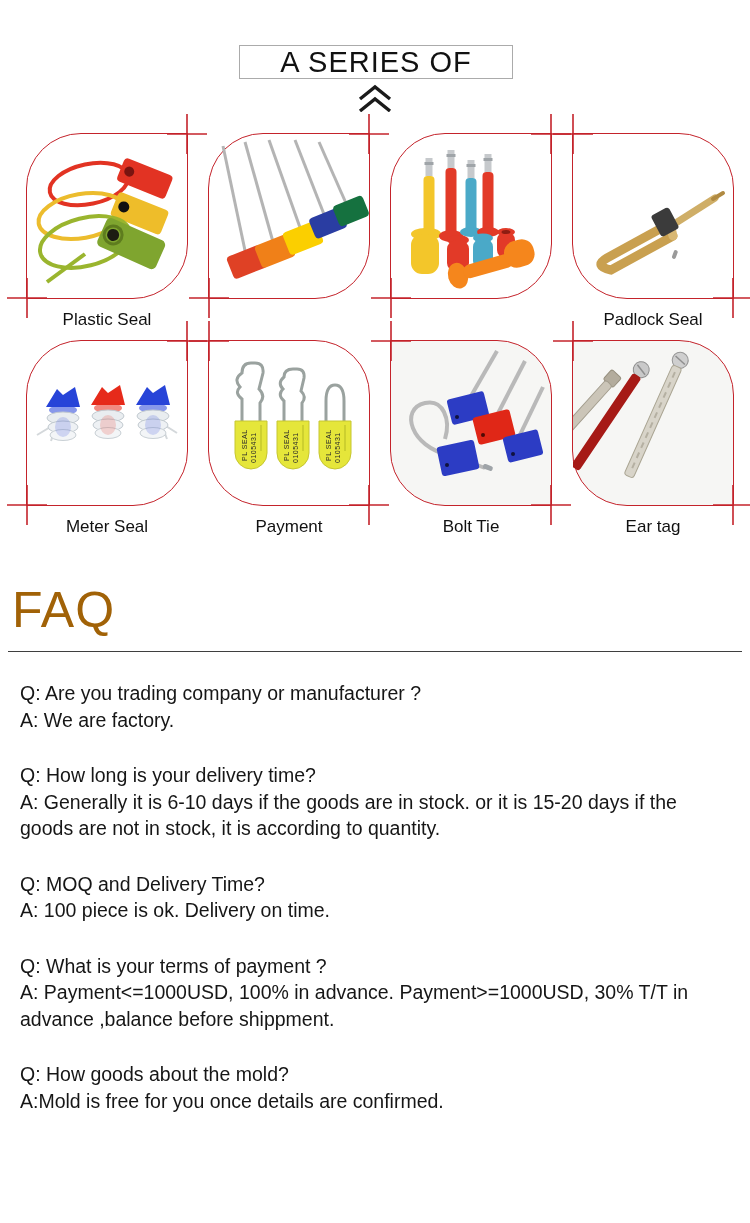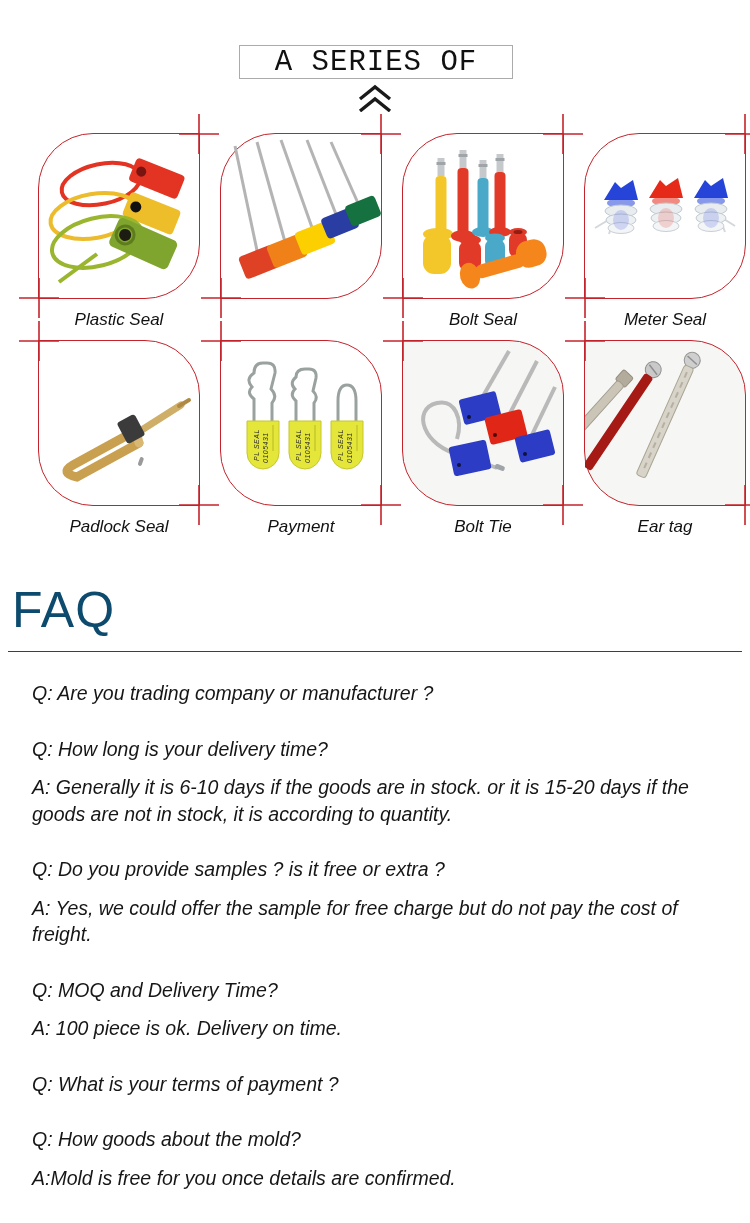--- a/index.html
+++ b/index.html
@@ -1,49 +1,49 @@
 <!DOCTYPE html>
 <html><head>
 <meta charset="utf-8">
 <style>
   html,body{margin:0;padding:0;background:#ffffff;overflow:hidden;}
   body{width:750px;height:1223px;position:relative;
        font-family:"Liberation Sans","DejaVu Sans",sans-serif;color:#161616;}
 
   
   .title-box{position:absolute;left:239px;top:45px;width:272px;height:32px;
-             border:1px solid #ababab;display:flex;align-items:center;justify-content:center;font-family:Liberation Mono, monospace;}
+             border:1px solid #ababab;display:flex;align-items:center;justify-content:center;}
   .title-box span{font-size:29px;font-weight:500;letter-spacing:1px;color:#111;}
   .chevron{position:absolute;left:356px;top:84px;}
 
   
-  .grid{position:absolute;top:133px;left:38px;width:708px;
-        display:grid;grid-template-columns:repeat(4,1fr);column-gap:20px;font-style:italic;}
+  .grid{position:absolute;top:133px;left:26px;width:708px;
+        display:grid;grid-template-columns:repeat(4,1fr);column-gap:20px;}
   .cell{position:relative;}
   .frame{position:relative;height:164px;border:1px solid #c4232b;background:#fff;}
   .frame.gray{background:#f6f6f4;}
   .row1 .frame{border-radius:55px 0 55px 0;}
   .row2 .frame{border-radius:0 55px 0 55px;}
   .frame svg.photo{position:absolute;inset:0;width:100%;height:100%;}
   .plabel{height:41px;display:flex;align-items:center;justify-content:center;
           font-size:17px;color:#111;}
   
   .crop{position:absolute;width:40px;height:40px;pointer-events:none;z-index:3;}
   .crop line{stroke:#c4232b;stroke-width:1.6;}
   .crop.tl{left:-20px;top:-20px;} .crop.tr{right:-20px;top:-20px;}
   .crop.bl{left:-20px;bottom:-20px;} .crop.br{right:-20px;bottom:-20px;}
 
   
   .faq{position:absolute;top:563px;left:0;right:0;}
   .faq h1{margin:22px 0 0 12px;font-size:50px;line-height:1;font-weight:500;
-          letter-spacing:1px;color:#0c4a6e;}
+          letter-spacing:1px;color:#a16207;}
   .faq-rule{margin:16px 8px 0 8px;border-top:1px solid #3f3f3f;height:0;}
   .faq-body{margin:28px 36px 0 20px;font-size:19.5px;line-height:26.5px;}
   .qa{margin:0 0 29px 0;}
-  .qa p{margin:12px;font-style:italic;}
+  .qa p{margin:0;}
 </style>
 </head>
 <body>
 
 <div class="title-box">
   <span>A SERIES OF</span>
 </div>
 <svg class="chevron" width="38" height="28" viewBox="0 0 38 28">
   <polyline points="4,15 19,3 34,15" fill="none" stroke="#1a1a1a" stroke-width="3.4"></polyline>
   <polyline points="4,27 19,15 34,27" fill="none" stroke="#1a1a1a" stroke-width="3.4"></polyline>
@@ -159,21 +159,42 @@
         <ellipse cx="115" cy="96" rx="9" ry="4" fill="#e23a28"></ellipse>
           <rect x="106" y="96" width="18" height="26" rx="8" fill="#e23a28"></rect>
           <ellipse cx="115" cy="96" rx="4.5" ry="2" fill="#8e1d12"></ellipse>
         <g transform="rotate(-16 100 124)">
           <ellipse cx="64" cy="130" rx="10" ry="13" fill="#f5861c"></ellipse>
           <rect x="70" y="122" width="52" height="14" rx="7" fill="#f5861c"></rect>
           <rect x="114" y="112" width="30" height="27" rx="12" fill="#f5861c"></rect>
         </g>
       </svg>
     </div>
-    <div class="plabel">Bolt Seal</div>
+  </div>
+
+  <div class="cell row2">
+    <div class="frame">
+      <svg class="crop tl">
+          <line x1="0" y1="20" x2="40" y2="20"></line>
+          <line x1="20" y1="0" x2="20" y2="40"></line>
+        </svg>
+      <svg class="crop br">
+          <line x1="0" y1="20" x2="40" y2="20"></line>
+          <line x1="20" y1="0" x2="20" y2="40"></line>
+        </svg>
+      <svg class="photo" viewBox="0 0 160 160">
+        <path d="M96 88 L34 122 Q20 130 38 134 L100 100" stroke="#c9a050" stroke-width="9" fill="none" stroke-linecap="round"></path>
+        <path d="M96 84 L100 100" stroke="#d9b873" stroke-width="9" stroke-linecap="round"></path>
+        <line x1="98" y1="90" x2="142" y2="62" stroke="#cfae67" stroke-width="7" stroke-linecap="round"></line>
+        <line x1="140" y1="63" x2="150" y2="57" stroke="#b08a42" stroke-width="4" stroke-linecap="round"></line>
+        <rect x="82" y="74" width="20" height="24" rx="3" fill="#3b3b3b" transform="rotate(-28 92 86)"></rect>
+        <rect x="100" y="114" width="4" height="9" rx="2" fill="#9a9a9a" transform="rotate(20 102 118)"></rect>
+      </svg>
+    </div>
+    <div class="plabel">Padlock Seal</div>
   </div>
 
   <div class="cell row1">
     <div class="frame">
       <svg class="crop tr">
           <line x1="0" y1="20" x2="40" y2="20"></line>
           <line x1="20" y1="0" x2="20" y2="40"></line>
         </svg>
       <svg class="crop bl">
           <line x1="0" y1="20" x2="40" y2="20"></line>
@@ -202,42 +223,20 @@
           <path d="M109 62 L120 44 L126 50 L138 42 L143 62 Z" fill="#2744d8"></path>
           <ellipse cx="126" cy="65" rx="14" ry="5" fill="#2744d8" opacity="0.55"></ellipse>
           <ellipse cx="126" cy="73" rx="16" ry="6" fill="#e9edf0" stroke="#c2cad0"></ellipse>
           <ellipse cx="126" cy="82" rx="15" ry="6" fill="#eef1f4" stroke="#c2cad0"></ellipse>
           <ellipse cx="126" cy="90" rx="13" ry="5.5" fill="#f3f5f7" stroke="#c9d0d5"></ellipse>
           <ellipse cx="126" cy="82" rx="8" ry="10" fill="#2744d8" opacity="0.18"></ellipse>
         </g>
       </svg>
     </div>
     <div class="plabel">Meter Seal</div>
-  </div>
-
-  <div class="cell row2">
-    <div class="frame">
-      <svg class="crop tl">
-          <line x1="0" y1="20" x2="40" y2="20"></line>
-          <line x1="20" y1="0" x2="20" y2="40"></line>
-        </svg>
-      <svg class="crop br">
-          <line x1="0" y1="20" x2="40" y2="20"></line>
-          <line x1="20" y1="0" x2="20" y2="40"></line>
-        </svg>
-      <svg class="photo" viewBox="0 0 160 160">
-        <path d="M96 88 L34 122 Q20 130 38 134 L100 100" stroke="#c9a050" stroke-width="9" fill="none" stroke-linecap="round"></path>
-        <path d="M96 84 L100 100" stroke="#d9b873" stroke-width="9" stroke-linecap="round"></path>
-        <line x1="98" y1="90" x2="142" y2="62" stroke="#cfae67" stroke-width="7" stroke-linecap="round"></line>
-        <line x1="140" y1="63" x2="150" y2="57" stroke="#b08a42" stroke-width="4" stroke-linecap="round"></line>
-        <rect x="82" y="74" width="20" height="24" rx="3" fill="#3b3b3b" transform="rotate(-28 92 86)"></rect>
-        <rect x="100" y="114" width="4" height="9" rx="2" fill="#9a9a9a" transform="rotate(20 102 118)"></rect>
-      </svg>
-    </div>
-    <div class="plabel">Padlock Seal</div>
   </div>
 
   <div class="cell row2">
     <div class="frame">
       <svg class="crop tl">
           <line x1="0" y1="20" x2="40" y2="20"></line>
           <line x1="20" y1="0" x2="20" y2="40"></line>
         </svg>
       <svg class="crop br">
           <line x1="0" y1="20" x2="40" y2="20"></line>
@@ -335,34 +334,32 @@
     <div class="plabel">Ear tag</div>
   </div>
 </div>
 
 <div class="faq">
   <h1>FAQ</h1>
   <div class="faq-rule"></div>
   <div class="faq-body">
     <div class="qa">
       <p>Q: Are you trading company or manufacturer ?</p>
+      <p>A: We are factory.</p>
     </div>
     <div class="qa">
       <p>Q: How long is your delivery time?</p>
       <p>A: Generally it is 6-10 days if the goods are in stock. or it is 15-20 days if the goods are not in stock, it is according to quantity.</p>
     </div>
     <div class="qa">
-      <p>Q: Do you provide samples ? is it free or extra ?</p>
-      <p>A: Yes, we could offer the sample for free charge but do not pay the cost of freight.</p>
-    </div>
-    <div class="qa">
       <p>Q: MOQ and Delivery Time?</p>
       <p>A: 100 piece is ok. Delivery on time.</p>
     </div>
     <div class="qa">
       <p>Q: What is your terms of payment ?</p>
+      <p>A: Payment&lt;=1000USD, 100% in advance. Payment&gt;=1000USD, 30% T/T in advance ,balance before shippment.</p>
     </div>
     <div class="qa">
       <p>Q: How goods about the mold?</p>
       <p>A:Mold is free for you once details are confirmed.</p>
     </div>
   </div>
 </div>
 
 </body></html>

